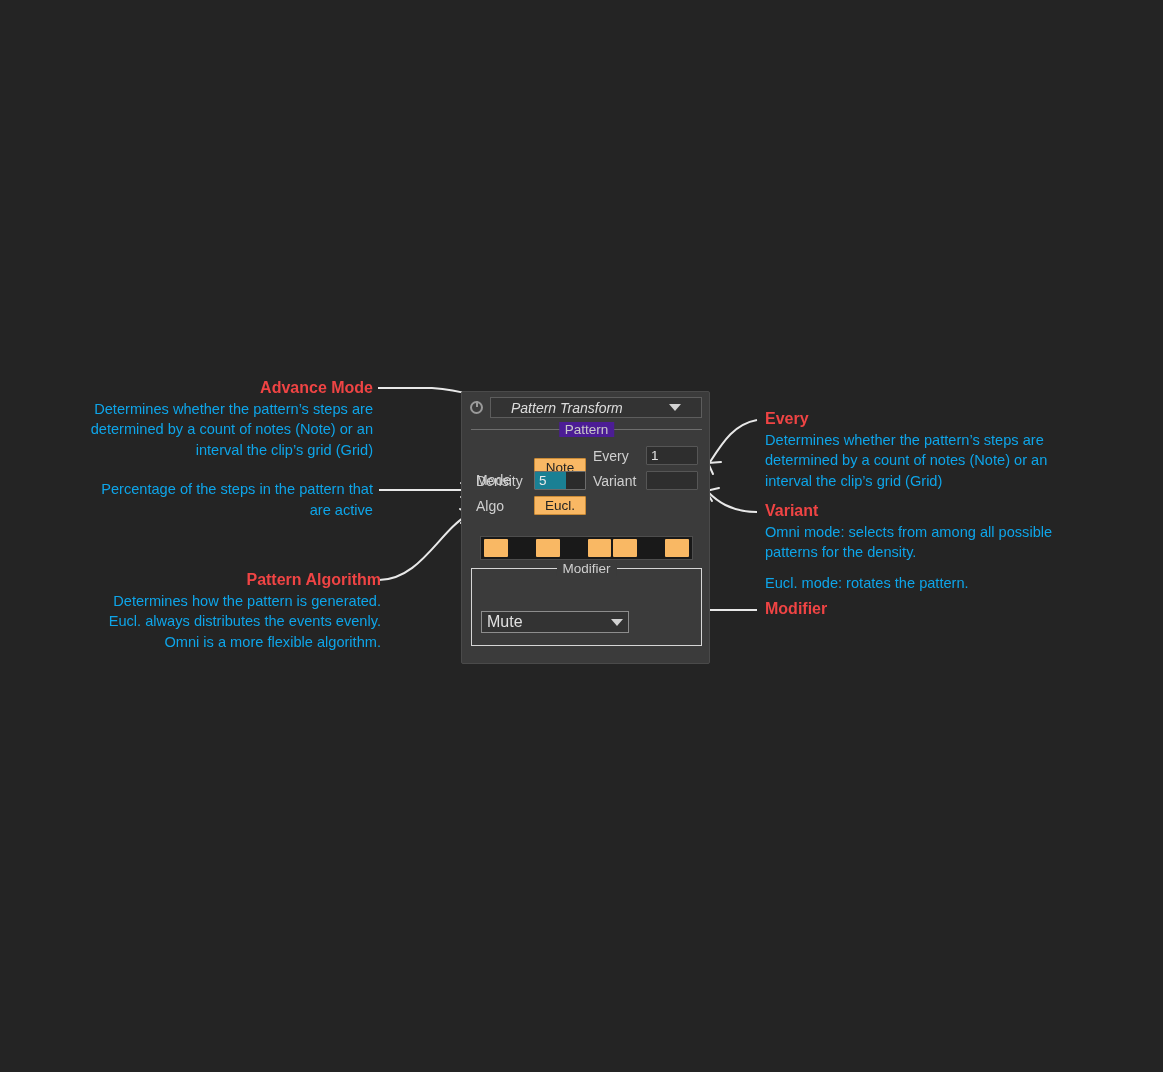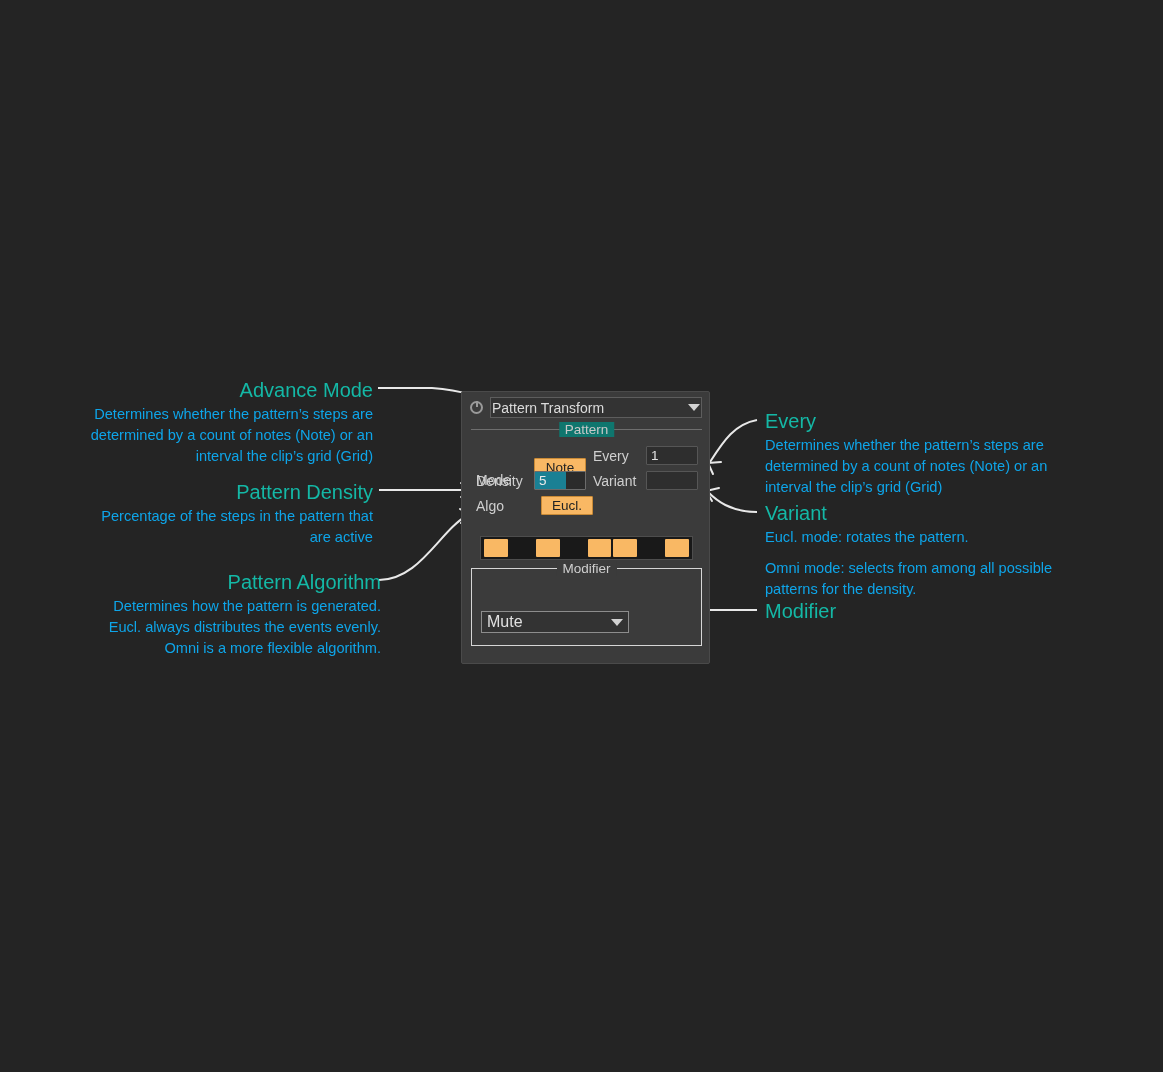--- a/index.html
+++ b/index.html
@@ -11,23 +11,23 @@
     width: 1163px;
     height: 1072px;
     position: relative;
     font-family: "Liberation Sans", sans-serif;
     overflow: hidden;
   }
 
   
   .anno { position: absolute; color: #d8d8d8; }
   .anno .anno-title {
-    font-weight: normal;
-    font-size: 20px;
-    color: #14b8a6;
+    font-weight: bold;
+    font-size: 16px;
+    color: #ef4444;
     line-height: 1.35;
     white-space: nowrap;
   }
   .anno .anno-body {
     font-size: 14.6px;
     line-height: 1.43;
     color: #0ea5e9;
   }
   .anno .anno-body + .anno-body { margin-top: 10px; }
   .anno.right { text-align: left; }
@@ -90,45 +90,46 @@
   }
   .device-chooser {
     flex: 1 1 auto;
     margin-left: 7px;
     height: 21px;
     background: #333333;
     border: 1px solid #5d5d5d;
     box-sizing: border-box;
     display: flex;
     align-items: center;
-    padding: 0 1px;
+    padding: 0 20px;
     color: #dcdcdc;
     font-size: 14px;
     position: relative;
+    font-style: italic;
   }
   .device-chooser .dc-label { flex: 1 1 auto; white-space: nowrap; }
   .caret-down {
     width: 0; height: 0;
     border-left: 6px solid transparent;
     border-right: 6px solid transparent;
     border-top: 7px solid #d2d2d2;
     flex: 0 0 auto;
   }
 
   
   .group {
     position: absolute;
     box-sizing: border-box;
   }
   .group-title {
     position: absolute;
     top: -8px;
     left: 50%;
     transform: translateX(-50%);
-    background: #0f766e;
+    background: #4c1d95;
     padding: 0 6px;
     font-size: 13.5px;
     color: #c9c9c9;
     white-space: nowrap;
   }
 
   #pattern-group {
     left: 9px; top: 37px;
     width: 231px; height: 123px;
     border-top: 1px solid #6e6e6e;
@@ -266,38 +267,37 @@
     <polyline points="637,602 625,610 637,618" fill="none"></polyline>
   </g>
 </svg>
 
 <div class="anno left" id="anno-advance-mode">
   <div class="anno-title">Advance Mode</div>
   <div class="anno-body">Determines whether the pattern’s steps are determined by a count of notes (Note) or an interval  the clip’s grid (Grid)</div>
 </div>
 
 <div class="anno left" id="anno-pattern-density">
-  <div class="anno-title">Pattern Density</div>
   <div class="anno-body">Percentage of the steps in the pattern that are active</div>
 </div>
 
 <div class="anno left" id="anno-pattern-algorithm">
   <div class="anno-title">Pattern Algorithm</div>
   <div class="anno-body">Determines how the pattern is generated. Eucl. always  distributes the events evenly. Omni is a more flexible algorithm.</div>
 </div>
 
 <div class="anno right" id="anno-every">
   <div class="anno-title">Every</div>
   <div class="anno-body">Determines whether the pattern’s steps are determined by a count of notes (Note) or an interval  the clip’s grid (Grid)</div>
 </div>
 
 <div class="anno right" id="anno-variant">
   <div class="anno-title">Variant</div>
+  <div class="anno-body">Omni mode: selects from among all possible patterns for the density.</div>
   <div class="anno-body">Eucl. mode: rotates the pattern.</div>
-  <div class="anno-body">Omni mode: selects from among all possible patterns for the density.</div>
 </div>
 
 <div class="anno right" id="anno-modifier">
   <div class="anno-title">Modifier</div>
 </div>
 
 <div id="device-panel">
 
   <div class="title-bar">
     <div class="power-button"></div>
@@ -316,21 +316,21 @@
     </div>
 
     <div class="param-row" style="left:5px; top:41px;">
       <span class="param-label" style="width:58px;">Density</span>
       <span class="slider-box" style="width:52px;">
         <span class="slider-fill" id="density-fill" style="width: 62%;"></span>
         <span class="slider-value">5</span>
       </span>
     </div>
 
-    <div class="param-row" style="left:5px; top:66px;gap:7px;">
+    <div class="param-row" style="left:5px; top:66px;">
       <span class="param-label" style="width:58px;">Algo</span>
       <span class="toggle-btn" style="width:52px;">Eucl.</span>
     </div>
 
     <div class="param-row" style="left:122px; top:16px;">
       <span class="param-label" style="width:53px;">Every</span>
       <span class="number-box" style="width:52px;">
         <span class="nb-value">1</span>
       </span>
     </div>

